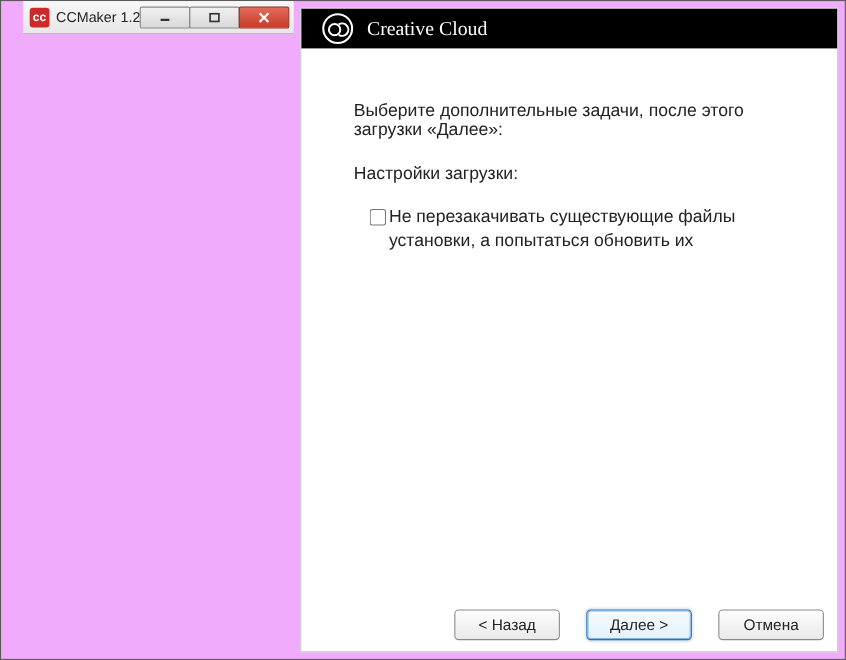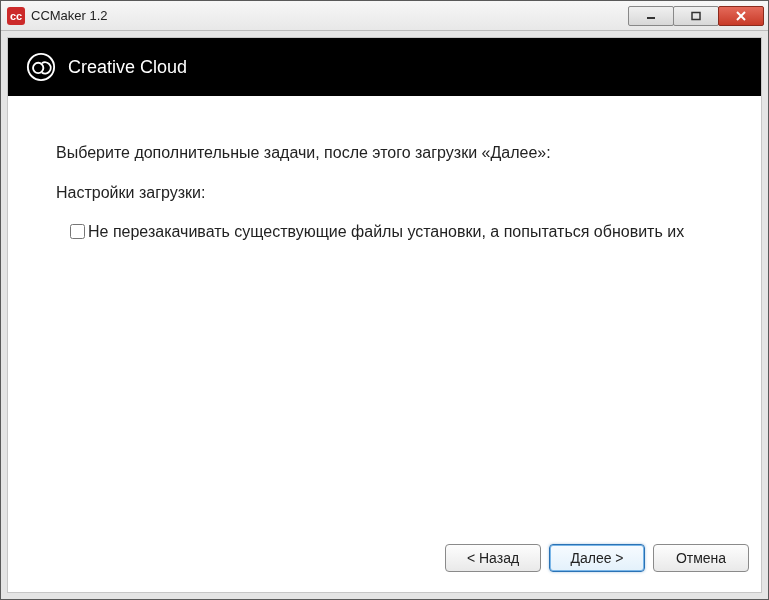--- a/index.html
+++ b/index.html
@@ -5,25 +5,26 @@
   * { box-sizing: border-box; }
   html, body {
     margin: 0; padding: 0;
     width: 769px; height: 600px;
     font-family: "Segoe UI", Tahoma, sans-serif;
     background: #7a6a6a;
     overflow: hidden;
   }
   .window {
     width: 769px; height: 600px;
-    background: #e5e5e5;
+    background: #f0abfc;
     border: 1px solid #5a5a5a;
     display: flex;
-    flex-direction: column;
+    flex-direction: row;
     position: relative;
+    padding-left: 20px;
   }
   .titlebar {
     height: 30px;
     background: linear-gradient(#f7f7f7, #e8e8e8);
     border-bottom: 1px solid #bbb;
     display: flex;
     align-items: center;
     padding: 0 4px 0 6px;
   }
   .titlebar .app-icon {
@@ -68,26 +69,27 @@
 
   .content-frame {
     margin: 6px;
     flex: 1;
     display: flex;
     flex-direction: column;
     border: 1px solid #c7c7c7;
     background: #fff;
   }
   .header-band {
-    height: 58px;
+    height: 36px;
     background: #000;
     display: flex;
     align-items: center;
     padding: 0 18px;
     color: #fff;
+    font-family: Liberation Serif, serif;
   }
   .cc-icon {
     width: 30px; height: 30px;
     margin-right: 12px;
     display: flex; align-items: center; justify-content: center;
   }
   .cc-icon svg { stroke: #fff; fill: none; stroke-width: 2; }
   .header-title {
     font-size: 18px;
     font-weight: 500;
@@ -116,23 +118,23 @@
   }
   .checkbox-label {
     flex: 1;
     line-height: 1.35;
     cursor: pointer;
   }
   .button-bar {
     height: 48px;
     display: flex;
     justify-content: flex-end;
-    align-items: flex-start;
+    align-items: center;
     padding: 0 12px;
-    gap: 8px;
+    gap: 24px;
   }
   .wiz-btn {
     min-width: 96px;
     height: 28px;
     border: 1px solid #8a8a8a;
     border-radius: 4px;
     background: linear-gradient(#fdfdfd,#e9e9e9);
     font-size: 14px;
     cursor: pointer;
     padding: 0 14px;

